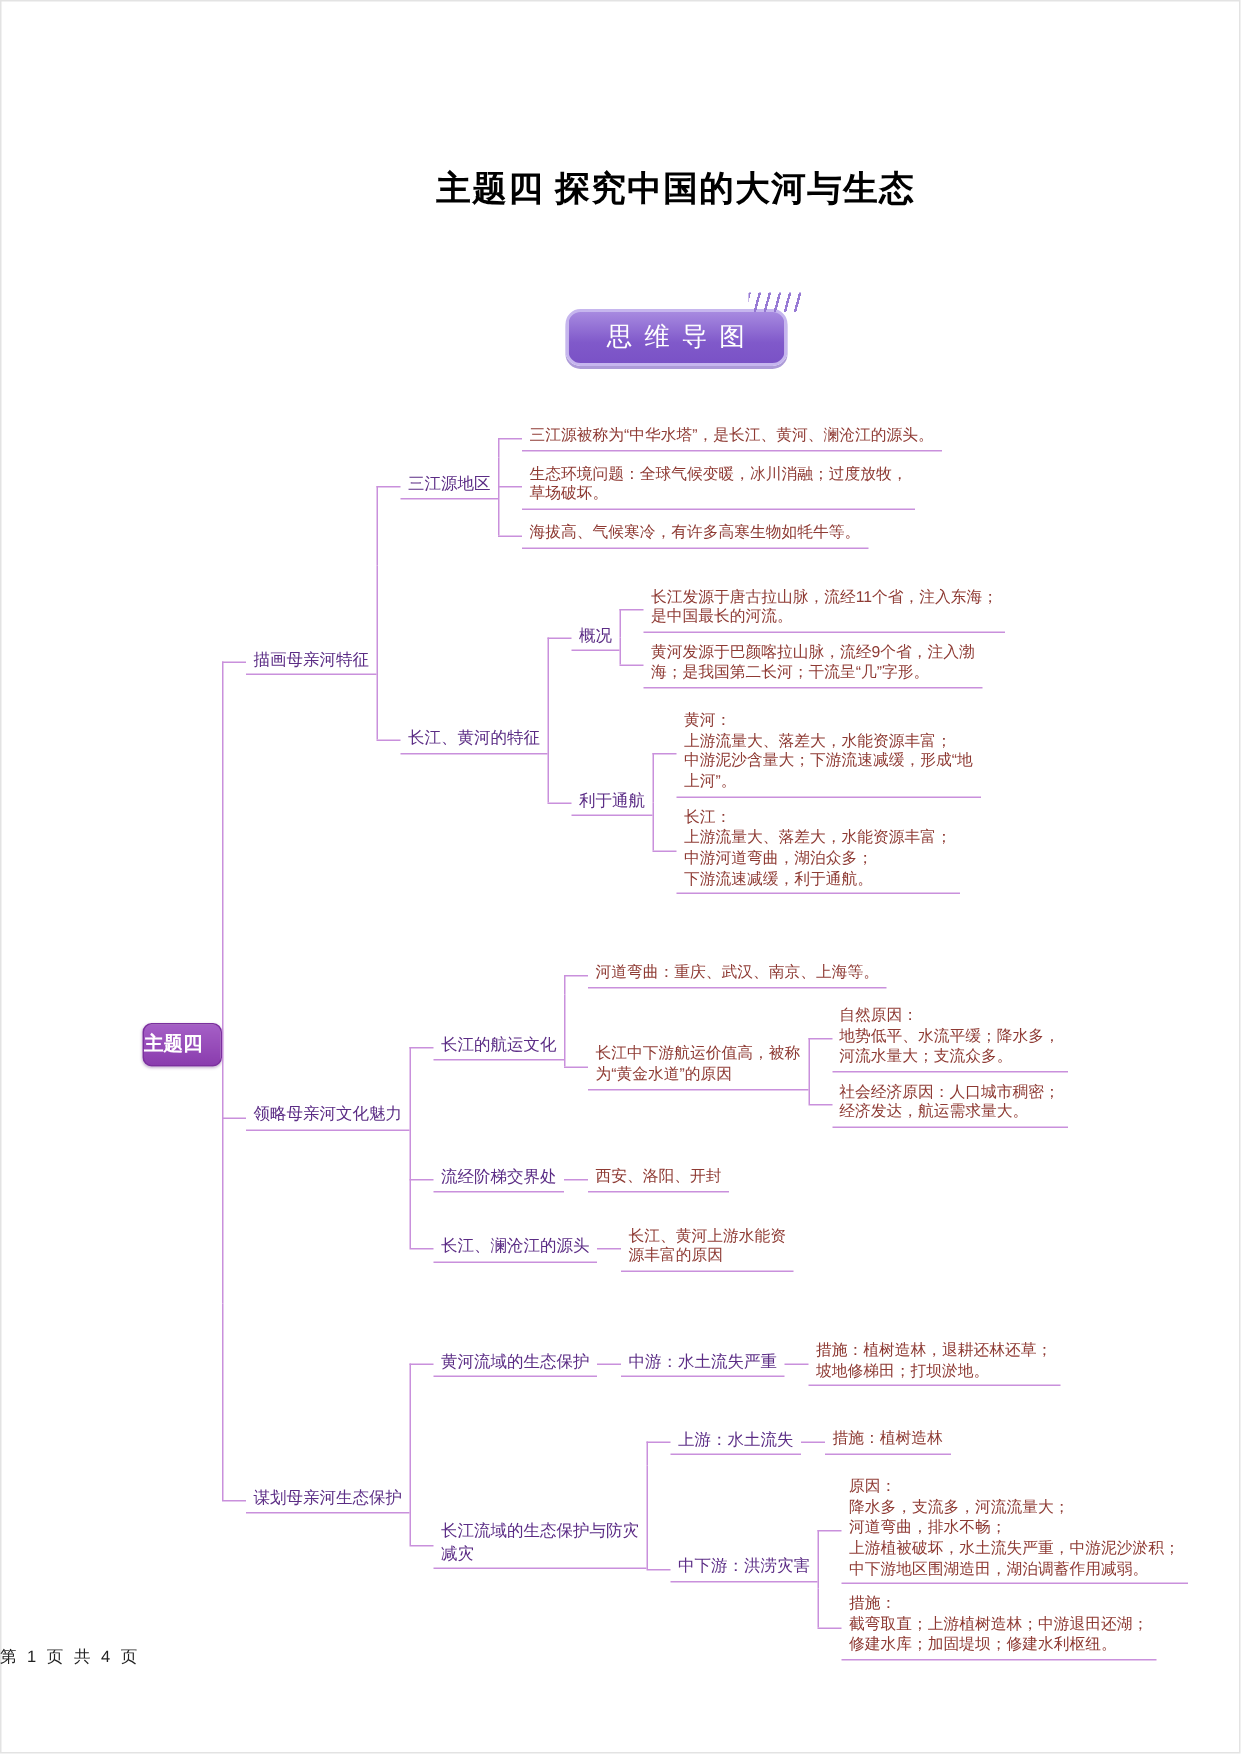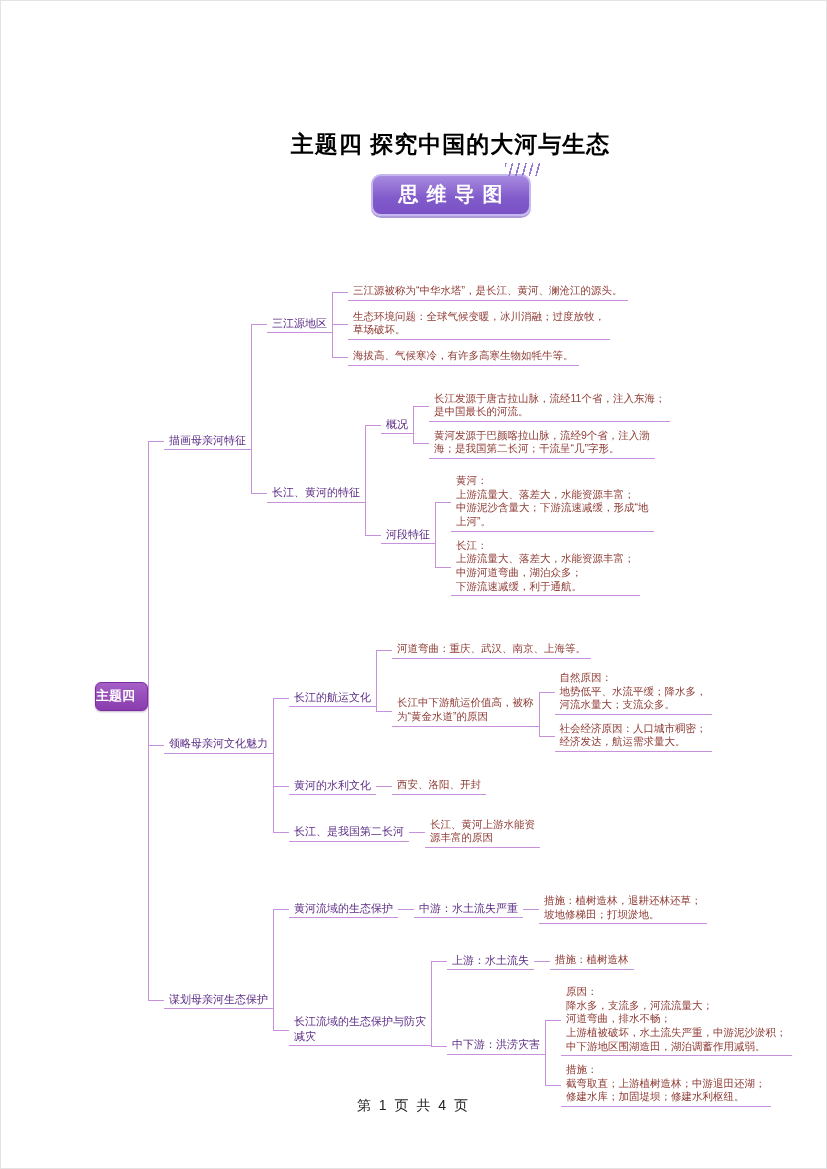--- a/index.html
+++ b/index.html
@@ -6,42 +6,41 @@
   html,body { background:#fff; }
   body {
     width:827px; height:1169px; position:relative; overflow:hidden;
     font-family:"Liberation Sans", sans-serif;
     box-shadow: inset 0 0 0 1px #e3e3e3;
   }
   .title {
     position:absolute; top:110px; left:74px; right:0;
     text-align:center; font-size:23px; font-weight:bold; color:#000;
     letter-spacing:1px;
-    margin-top:19px;
   }
   .badge-row {
     position:absolute; top:174px; left:74px; right:0;
     display:flex; justify-content:center;
   }
   .badge {
     position:relative;
     background:linear-gradient(180deg,#a78ae0 0%, #8059ca 60%, #7a52c6 100%);
     border:2px solid #c6b6ee;
     box-shadow:0 2px 0 rgba(106,72,184,.55);
     border-radius:10px;
     padding:5px 18px 6px 26px;
-    color:#fff; font-size:20px; font-weight:bold; letter-spacing:8px;
+    color:#fff; font-size:17px; font-weight:normal; letter-spacing:8px;margin-top:32px;
   }
   .badge-stripes {
     position:absolute; top:-13px; right:-12px; width:36px; height:13px;
     background:repeating-linear-gradient(105deg, rgba(146,115,210,.95) 0 1.6px, transparent 1.6px 6.5px);
   }
   .footer {
     position:absolute; top:1097px; left:0; right:0;
-    text-align:center; font-size:14px; color:#222; letter-spacing:2px;
+    font-size:11px; color:#222; letter-spacing:2px;
   }
 
   
   .mindmap { position:absolute; left:95px; top:262px; --line:#c990dc; }
   .tn { display:flex; align-items:center; }
   .tc { display:flex; flex-direction:column; justify-content:center; }
   .tc > .tn { position:relative; padding-left:16px; }
   .tc > .tn::before {
     content:""; position:absolute; left:0; top:50%; width:16px; height:0;
     border-top:1.2px solid var(--line);
@@ -119,21 +118,21 @@
                         <div class="tl leaf">长江发源于唐古拉山脉，流经11个省，注入东海；
 是中国最长的河流。</div>
                       </div>
                       <div class="tn">
                         <div class="tl leaf">黄河发源于巴颜喀拉山脉，流经9个省，注入渤
 海；是我国第二长河；干流呈“几”字形。</div>
                       </div>
                     </div>
                   </div>
                   <div class="tn">
-                    <div class="tl cat">河段特征</div>
+                    <div class="tl cat">利于通航</div>
                     <div class="tc d4">
                       <div class="tn">
                         <div class="tl leaf">黄河：
 上游流量大、落差大，水能资源丰富；
 中游泥沙含量大；下游流速减缓，形成“地
 上河”。</div>
                       </div>
                       <div class="tn">
                         <div class="tl leaf">长江：
 上游流量大、落差大，水能资源丰富；
@@ -166,29 +165,29 @@
                       </div>
                       <div class="tn">
                         <div class="tl leaf">社会经济原因：人口城市稠密；
 经济发达，航运需求量大。</div>
                       </div>
                     </div>
                   </div>
                 </div>
               </div>
               <div class="tn">
-                <div class="tl cat">黄河的水利文化</div>
+                <div class="tl cat">流经阶梯交界处</div>
                 <div class="tc d3">
                   <div class="tn">
                     <div class="tl leaf">西安、洛阳、开封</div>
                   </div>
                 </div>
               </div>
               <div class="tn">
-                <div class="tl cat">长江、是我国第二长河</div>
+                <div class="tl cat">长江、澜沧江的源头</div>
                 <div class="tc d3">
                   <div class="tn">
                     <div class="tl leaf">长江、黄河上游水能资
 源丰富的原因</div>
                   </div>
                 </div>
               </div>
             </div>
           </div>
           <div class="tn">

